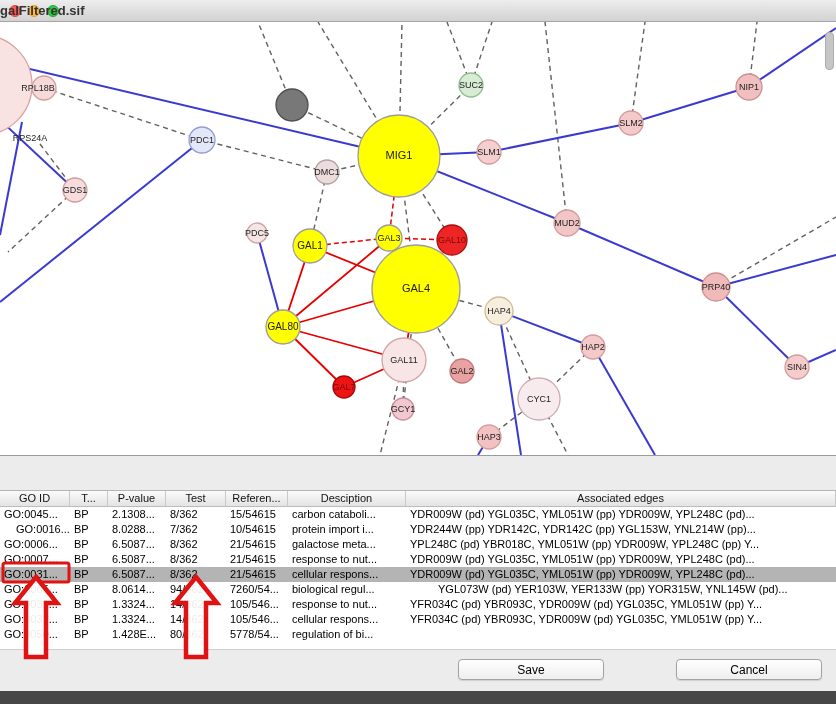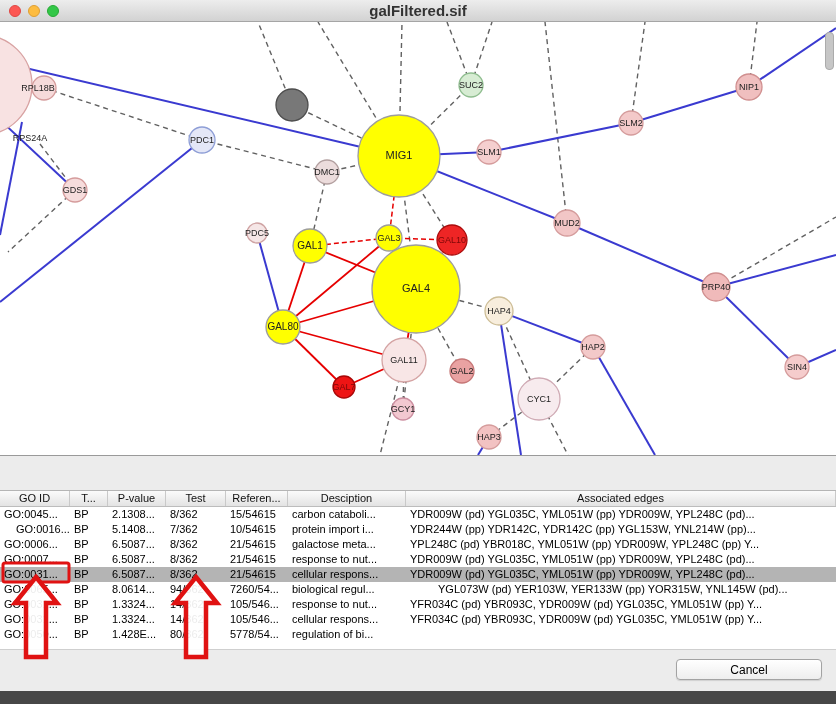--- a/index.html
+++ b/index.html
@@ -3,22 +3,22 @@
 <meta charset="utf-8">
 <style>
   html,body{margin:0;padding:0;}
   body{font-family:"Liberation Sans",sans-serif;}
   .screen{position:relative;width:836px;height:704px;background:#ececec;overflow:hidden;}
 
   
   .win-top{position:absolute;top:0;left:0;width:836px;height:455px;background:#ffffff;}
   .titlebar{position:absolute;top:0;left:0;right:0;height:22px;
     background:linear-gradient(#ededed,#d2d2d2);border-bottom:1px solid #a5a5a5;box-sizing:border-box;}
-  .titlebar .title{position:absolute;left:0;right:0;text-align:center;line-height:21px;
-    font-size:15px;font-weight:bold;color:#333;}
+  .titlebar .title{position:absolute;left:0;right:0;text-align:left;line-height:21px;
+    font-size:13px;font-weight:bold;color:#333;}
   .tl{position:absolute;top:5px;width:12px;height:12px;border-radius:50%;box-sizing:border-box;}
   .tl.red{left:9px;background:#fc5753;border:1px solid #df4744;}
   .tl.yellow{left:28px;background:#fdbc40;border:1px solid #de9f34;}
   .tl.green{left:47px;background:#33c748;border:1px solid #27aa35;}
   #net-svg{position:absolute;top:22px;left:0;}
   #net-svg text{font-family:"Liberation Sans",sans-serif;}
   .scroll-thumb{position:absolute;right:2px;top:32px;width:7px;height:36px;background:#c6c6c6;
     border:1px solid #ababab;border-radius:4px;}
 
   
@@ -204,21 +204,21 @@
             <div class="td" style="width: 38px;">BP</div>
             <div class="td" style="width: 58px;">2.1308...</div>
             <div class="td" style="width: 60px;">8/362</div>
             <div class="td" style="width: 62px;">15/54615</div>
             <div class="td" style="width: 118px;">carbon cataboli...</div>
             <div class="td" style="width: 430px;">YDR009W (pd) YGL035C, YML051W (pp) YDR009W, YPL248C (pd)...</div>
           </div>
           <div class="tr">
             <div class="td" style="width: 70px; padding-left: 16px;">GO:0016...</div>
             <div class="td" style="width: 38px;">BP</div>
-            <div class="td" style="width: 58px;">5.1408...</div>
+            <div class="td" style="width: 58px;">8.0288...</div>
             <div class="td" style="width: 60px;">7/362</div>
             <div class="td" style="width: 62px;">10/54615</div>
             <div class="td" style="width: 118px;">protein import i...</div>
             <div class="td" style="width: 430px;">YDR244W (pp) YDR142C, YDR142C (pp) YGL153W, YNL214W (pp)...</div>
           </div>
           <div class="tr">
             <div class="td" style="width: 70px;">GO:0006...</div>
             <div class="td" style="width: 38px;">BP</div>
             <div class="td" style="width: 58px;">6.5087...</div>
             <div class="td" style="width: 60px;">8/362</div>
@@ -274,20 +274,21 @@
           <div class="tr">
             <div class="td" style="width: 70px;">GO:0050...</div>
             <div class="td" style="width: 38px;">BP</div>
             <div class="td" style="width: 58px;">1.428E...</div>
             <div class="td" style="width: 60px;">80/362</div>
             <div class="td" style="width: 62px;">5778/54...</div>
             <div class="td" style="width: 118px;">regulation of bi...</div>
           </div>
         </div>
     </div>
+    <button class="btn save">Save</button>
     <button class="btn cancel">Cancel</button>
   </div>
 
   <div class="bottom-strip"></div>
 
   <svg class="annot" width="836" height="704">
     <rect x="3" y="563" width="66" height="19" rx="2" class="ann-rect"></rect>
     <path d="M36,577 L57,603 L46,603 L46,657 L26,657 L26,603 L15,603 Z" class="ann-arrow"></path>
     <path d="M196,577 L217,603 L206,603 L206,657 L186,657 L186,603 L175,603 Z" class="ann-arrow"></path>
   </svg>

